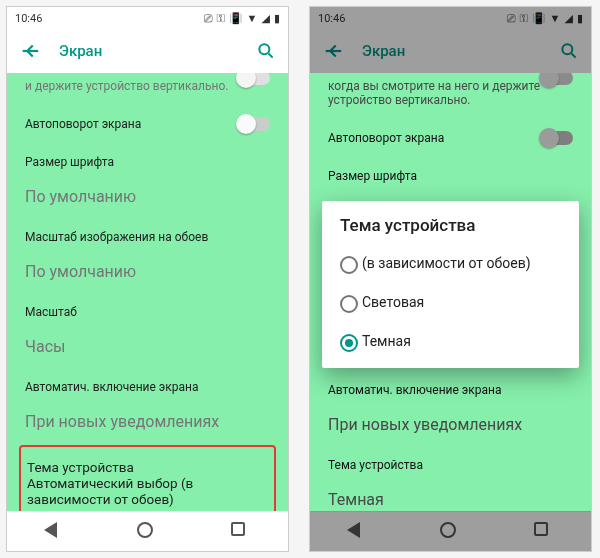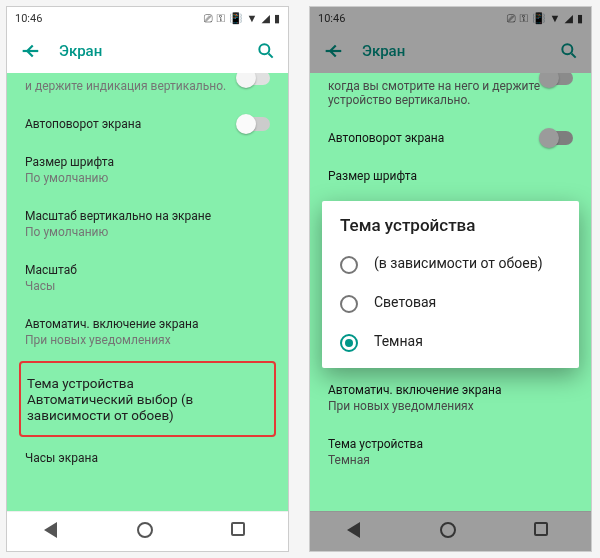--- a/index.html
+++ b/index.html
@@ -52,21 +52,21 @@
   .ic { display: inline-flex; align-items: center; justify-content: center; }
   .content {
     flex: 1;
     overflow: hidden;
     padding: 0 18px;
     font-size: 13.5px;
     color: #212121;
   }
   .item { padding: 12px 0; }
   .item .label { font-size: 12px; color: #212121; }
-  .item .sub { font-size: 12px; color: #757575; margin-top: 2px; }
+  .item .sub { font-size: 16px; color: #757575; margin-top: 18px; }
   .toggle-row { display: flex; align-items: center; justify-content: space-between; }
   .switch {
     width: 32px; height: 14px; border-radius: 8px; background: #ccc; position: relative;
   }
   .switch .knob {
     position: absolute; top: -3px; width: 20px; height: 20px;
     border-radius: 50%; background: #fafafa; box-shadow: 0 1px 2px rgba(0,0,0,.3);
   }
   .switch.off .knob { left: -2px; }
   .switch.on { background: #80cbc4; }
@@ -123,21 +123,21 @@
     border-radius: 2px;
     box-shadow: 0 8px 24px rgba(0,0,0,.35);
     z-index: 50;
     padding: 14px 0 6px 0;
   }
   .dialog h3 {
     font-size: 17px; font-weight: 500; color: #212121;
     padding: 0 18px 10px 18px;
   }
   .opt {
-    display: flex; align-items: flex-start; gap: 16px;
+    display: flex; align-items: flex-start; gap: 4px;
     padding: 10px 18px; font-size: 14px; color: #212121;
   }
   .radio {
     width: 18px; height: 18px; border: 2px solid #757575;
     border-radius: 50%; flex-shrink: 0; margin-top: 1px;
     position: relative;
   }
   .radio.sel { border-color: #009688; }
   .radio.sel::after {
     content: ""; position: absolute; left: 3px; top: 3px;
@@ -172,40 +172,40 @@
     <span class="ic">
       <svg width="20" height="20" viewBox="0 0 24 24" fill="none" stroke="#009688" stroke-width="2.4">
           <circle cx="10" cy="10" r="6"></circle>
           <path d="M20 20l-5-5"></path>
         </svg>
     </span>
   </div>
 
   <div class="content">
     <div class="partial-top">
-      <span>и держите индикация вертикально.</span>
+      <span>и держите устройство вертикально.</span>
       <span class="mini-switch">
           <span class="kn"></span>
         </span>
     </div>
 
     <div class="item toggle-row">
       <span class="label">Автоповорот экрана</span>
       <span class="switch off">
           <span class="knob"></span>
         </span>
     </div>
 
     <div class="item">
       <div class="label">Размер шрифта</div>
       <div class="sub">По умолчанию</div>
     </div>
 
     <div class="item">
-      <div class="label">Масштаб вертикально на экране</div>
+      <div class="label">Масштаб изображения на обоев</div>
       <div class="sub">По умолчанию</div>
     </div>
 
     <div class="item">
       <div class="label">Масштаб</div>
       <div class="sub">Часы</div>
     </div>
 
 
     <div class="item">

